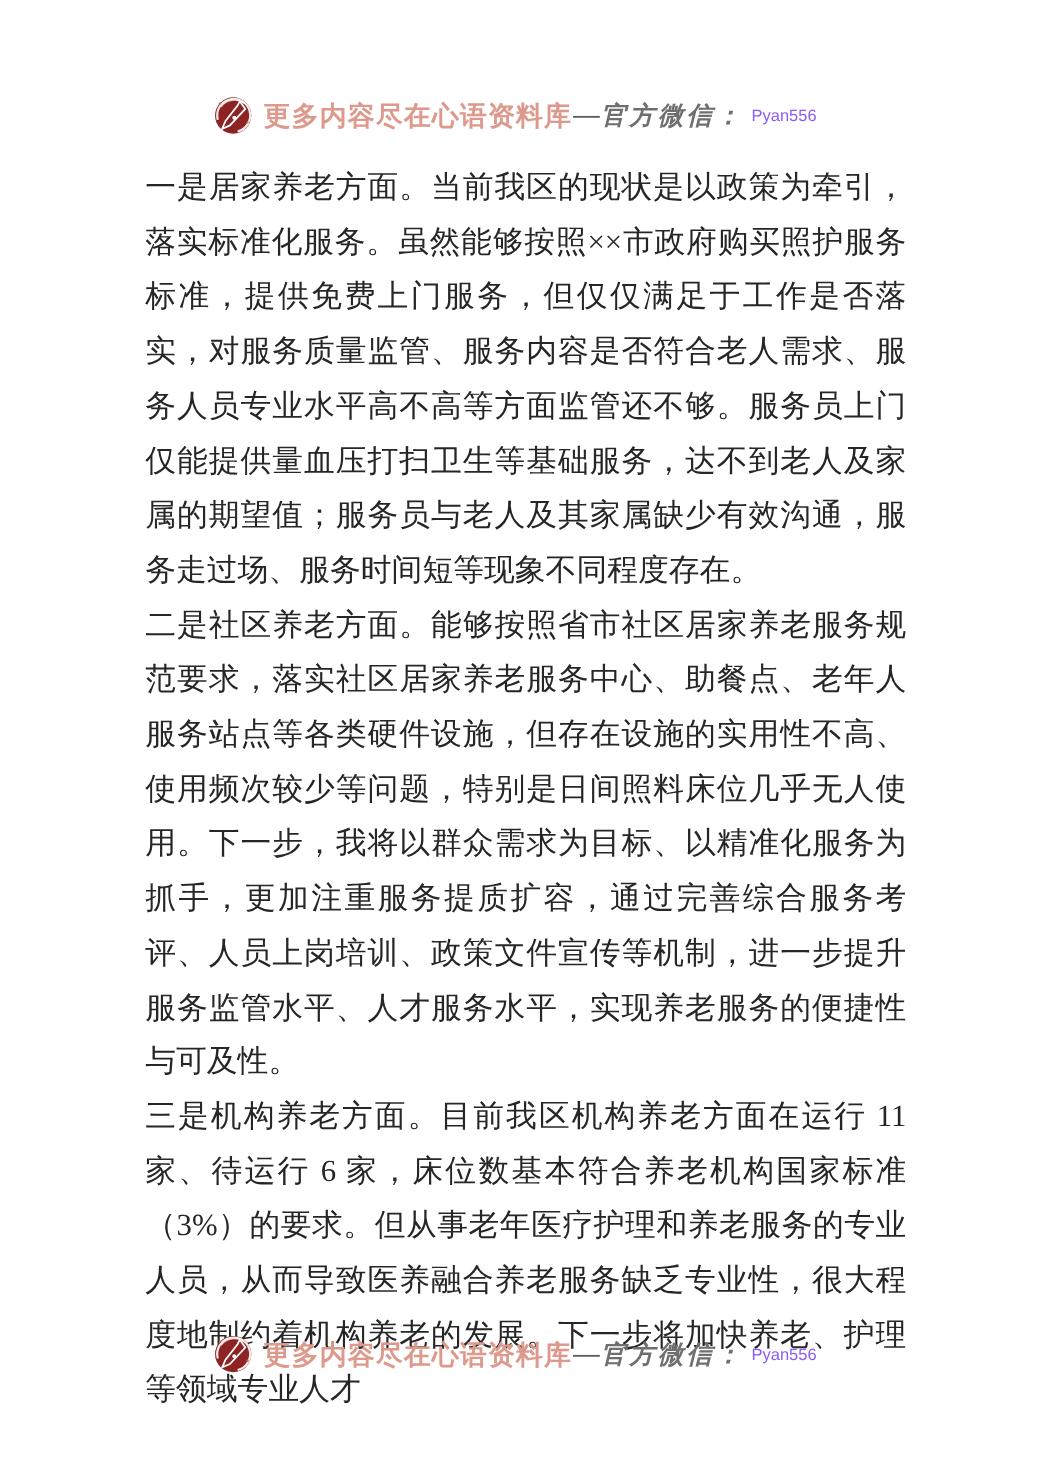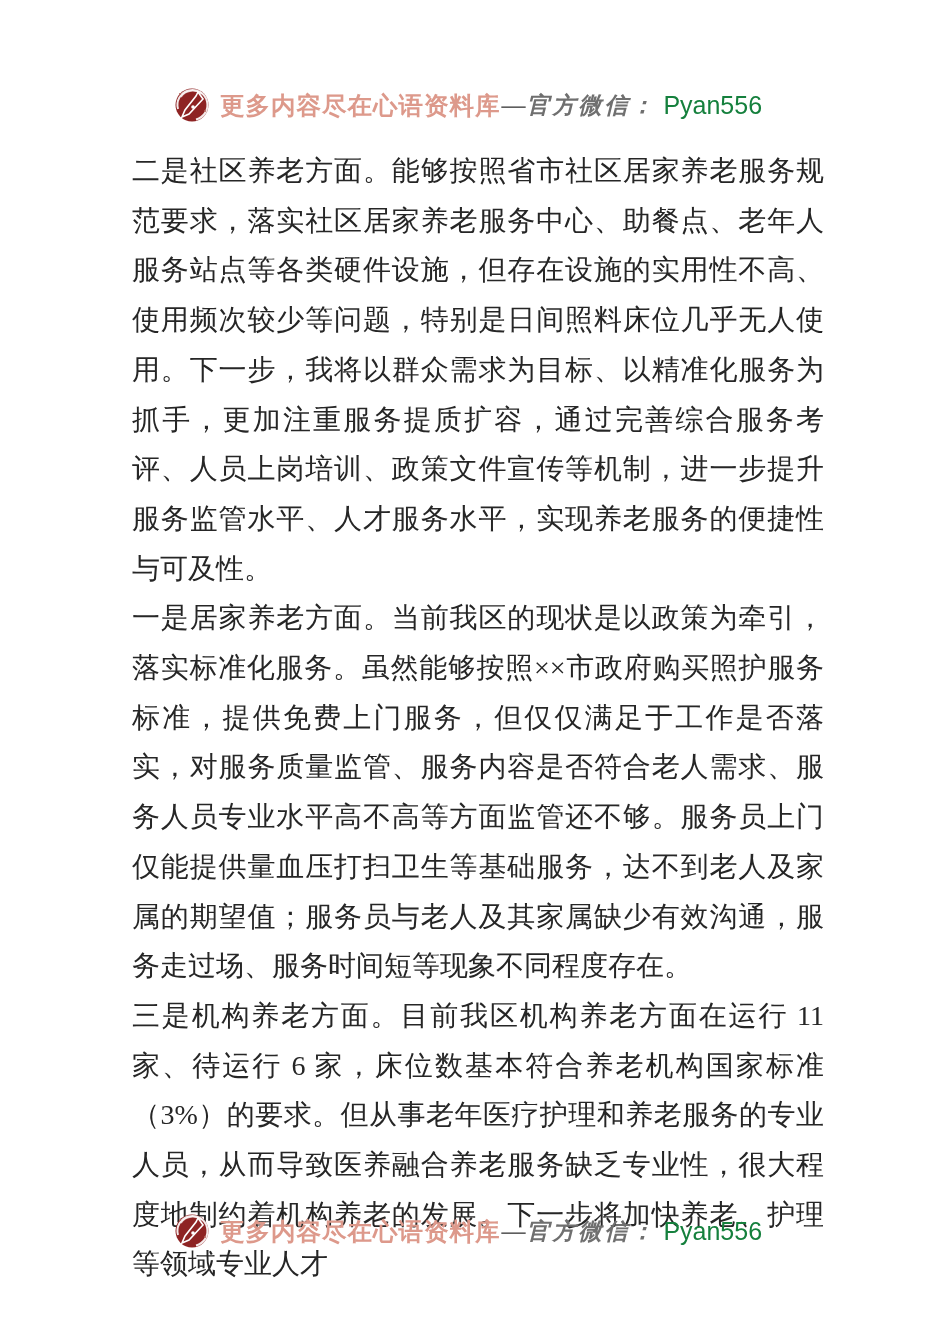--- a/index.html
+++ b/index.html
@@ -23,21 +23,21 @@
     font-size: 24.5px; font-weight: bold; color: #dd998b; letter-spacing: 1px;
     font-family: "Liberation Serif", serif;
     text-align: center;
   }
   .wm-dash { font-size: 24px; font-weight: bold; color: #5e5e5e; margin: 0 1px; }
   .wm-label {
     font-size: 23px; color: #6f6f6f; font-weight: bold; font-style: italic;
     letter-spacing: 3px; font-family: "Liberation Serif", serif; text-align: right;
   }
   .wm-id {
-    font-size: 25px; color: #15803d; margin-left: 7px;
+    font-size: 15px; color: #8b5cf6; margin-left: 7px;
     font-family: "Liberation Sans", sans-serif;
   }
 
   
   .doc {
     position: absolute; left: 132px; top: 146px; width: 692px;
     font-size: 28px; line-height: 49.7px; color: #262626;
     text-align: justify; text-justify: inter-character;
     font-family: "Liberation Serif", "DejaVu Serif", serif;
   }
@@ -58,22 +58,22 @@
       <circle cx="8" cy="10" r="1.1" fill="#b86a61"></circle>
     </svg>
     <span class="wm-text">更多内容尽在心语资料库</span>
     <span class="wm-dash">—</span>
     <span class="wm-label">官方微信：</span>
     <span class="wm-id">Pyan556</span>
   </div>
 </div>
 
 <div class="doc">
+  <p>一是居家养老方面。当前我区的现状是以政策为牵引，落实标准化服务。虽然能够按照××市政府购买照护服务标准，提供免费上门服务，但仅仅满足于工作是否落实，对服务质量监管、服务内容是否符合老人需求、服务人员专业水平高不高等方面监管还不够。服务员上门仅能提供量血压打扫卫生等基础服务，达不到老人及家属的期望值；服务员与老人及其家属缺少有效沟通，服务走过场、服务时间短等现象不同程度存在。</p>
   <p>二是社区养老方面。能够按照省市社区居家养老服务规范要求，落实社区居家养老服务中心、助餐点、老年人服务站点等各类硬件设施，但存在设施的实用性不高、使用频次较少等问题，特别是日间照料床位几乎无人使用。下一步，我将以群众需求为目标、以精准化服务为抓手，更加注重服务提质扩容，通过完善综合服务考评、人员上岗培训、政策文件宣传等机制，进一步提升服务监管水平、人才服务水平，实现养老服务的便捷性与可及性。</p>
-  <p>一是居家养老方面。当前我区的现状是以政策为牵引，落实标准化服务。虽然能够按照××市政府购买照护服务标准，提供免费上门服务，但仅仅满足于工作是否落实，对服务质量监管、服务内容是否符合老人需求、服务人员专业水平高不高等方面监管还不够。服务员上门仅能提供量血压打扫卫生等基础服务，达不到老人及家属的期望值；服务员与老人及其家属缺少有效沟通，服务走过场、服务时间短等现象不同程度存在。</p>
   <p>三是机构养老方面。目前我区机构养老方面在运行 11 家、待运行 6 家，床位数基本符合养老机构国家标准（3%）的要求。但从事老年医疗护理和养老服务的专业人员，从而导致医养融合养老服务缺乏专业性，很大程度地制约着机构养老的发展。下一步将加快养老、护理等领域专业人才</p>
 </div>
 
 <div class="watermark wm-bottom">
   <div class="wm-inner">
     <svg class="wm-logo" viewBox="0 0 40 42">
       <circle cx="20" cy="21" r="16.5" fill="#8e2323"></circle>
       <path d="M6 25 A 15 15 0 1 1 24 35.5" stroke="#ffffff" stroke-width="2" fill="none" opacity="0.9"></path>
       <path d="M9 13 A 14 13 0 0 1 30 10" stroke="#ffffff" stroke-width="1.4" fill="none" opacity="0.75"></path>
       <path d="M26 8 L31 15 L17 30 L10 33 L13 26 L24 12 Z" fill="#8e2323" stroke="#ffffff" stroke-width="1.6"></path>

